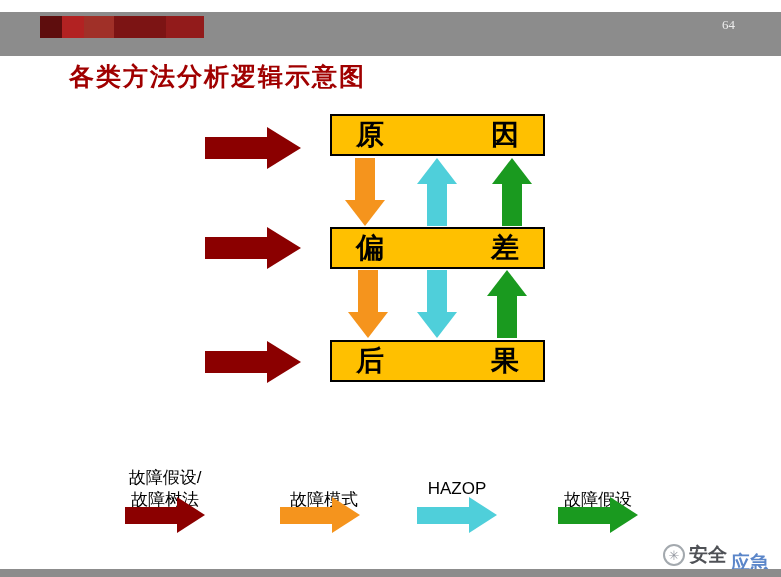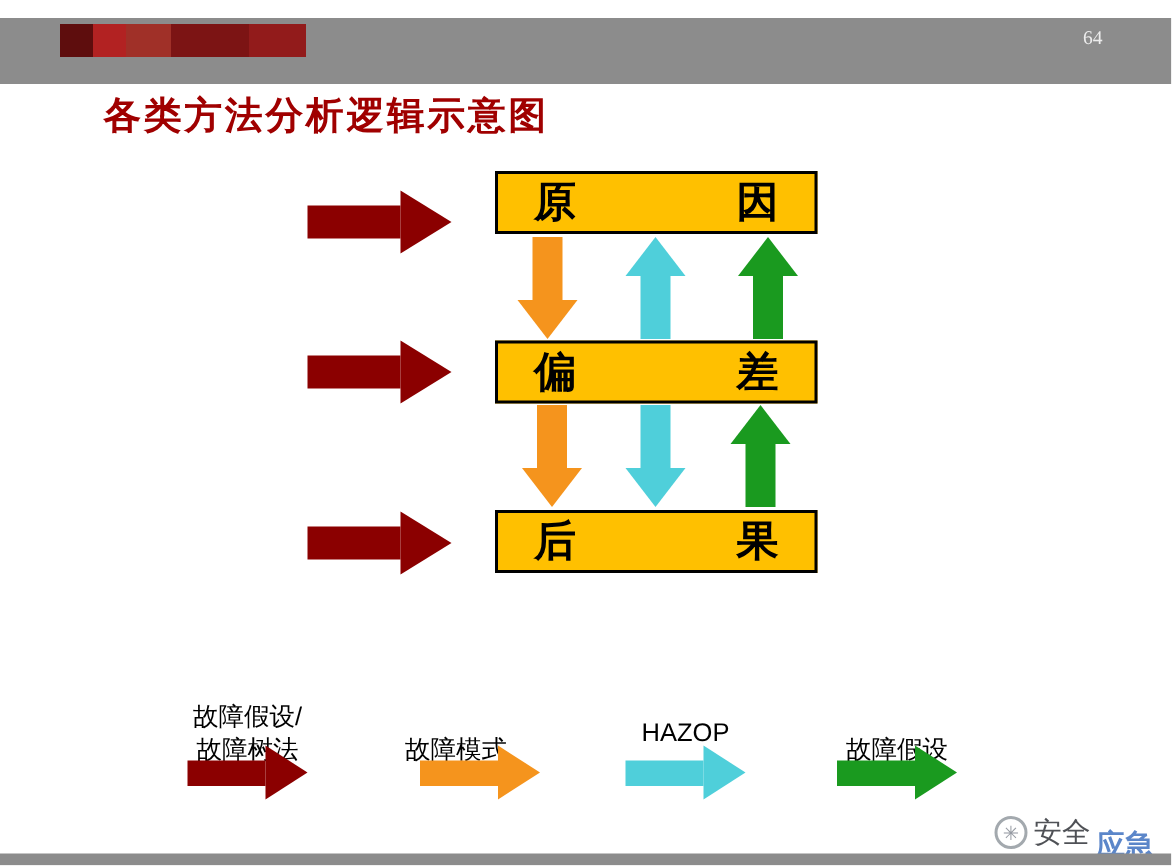--- a/index.html
+++ b/index.html
@@ -57,27 +57,27 @@
   .v-body{width:20px;height:42px;background:var(--c);}
   .v-head-down{width:0;height:0;border-left:20px solid transparent;border-right:20px solid transparent;border-top:26px solid var(--c);}
   .v-head-up{width:0;height:0;border-left:20px solid transparent;border-right:20px solid transparent;border-bottom:26px solid var(--c);}
 
   
   .legend-label{
     position:absolute;top:437px;width:160px;height:44px;
     display:flex;flex-direction:column;justify-content:flex-end;
     text-align:center;font-weight:normal;font-size:17px;line-height:22px;color:#000;margin-top:30px;
   }
-  .ll1{left:85px;} .ll2{left:224px;gap:18px;} .ll3{left:377px;justify-content:center;} .ll4{left:518px;}
+  .ll1{left:85px;} .ll2{left:244px;gap:18px;} .ll3{left:377px;justify-content:center;} .ll4{left:518px;}
 
   
   .watermark{position:absolute;right:12px;bottom:1px;display:flex;align-items:center;gap:4px;opacity:0.9;}
   .wm-icon{width:22px;height:22px;border-radius:50%;background:#fff;border:2px solid #9aa0a6;
            display:flex;align-items:center;justify-content:center;font-size:13px;color:#8a8f98;box-sizing:border-box;}
-  .wm-t1{font-size:19px;font-weight:normal;color:#3c3f44;text-shadow:0 0 2px #fff;}
+  .wm-t1{font-size:19px;font-weight:bold;color:#3c3f44;text-shadow:0 0 2px #fff;}
   .wm-t2{font-size:19px;font-weight:bold;color:#4a79c4;text-shadow:0 0 2px #fff;margin-top:16px;}
 </style>
 </head>
 <body>
 
 <div class="slide">
 
   <div class="top-bar">
     <span class="sq sq1"></span>
     <span class="sq sq2"></span>

